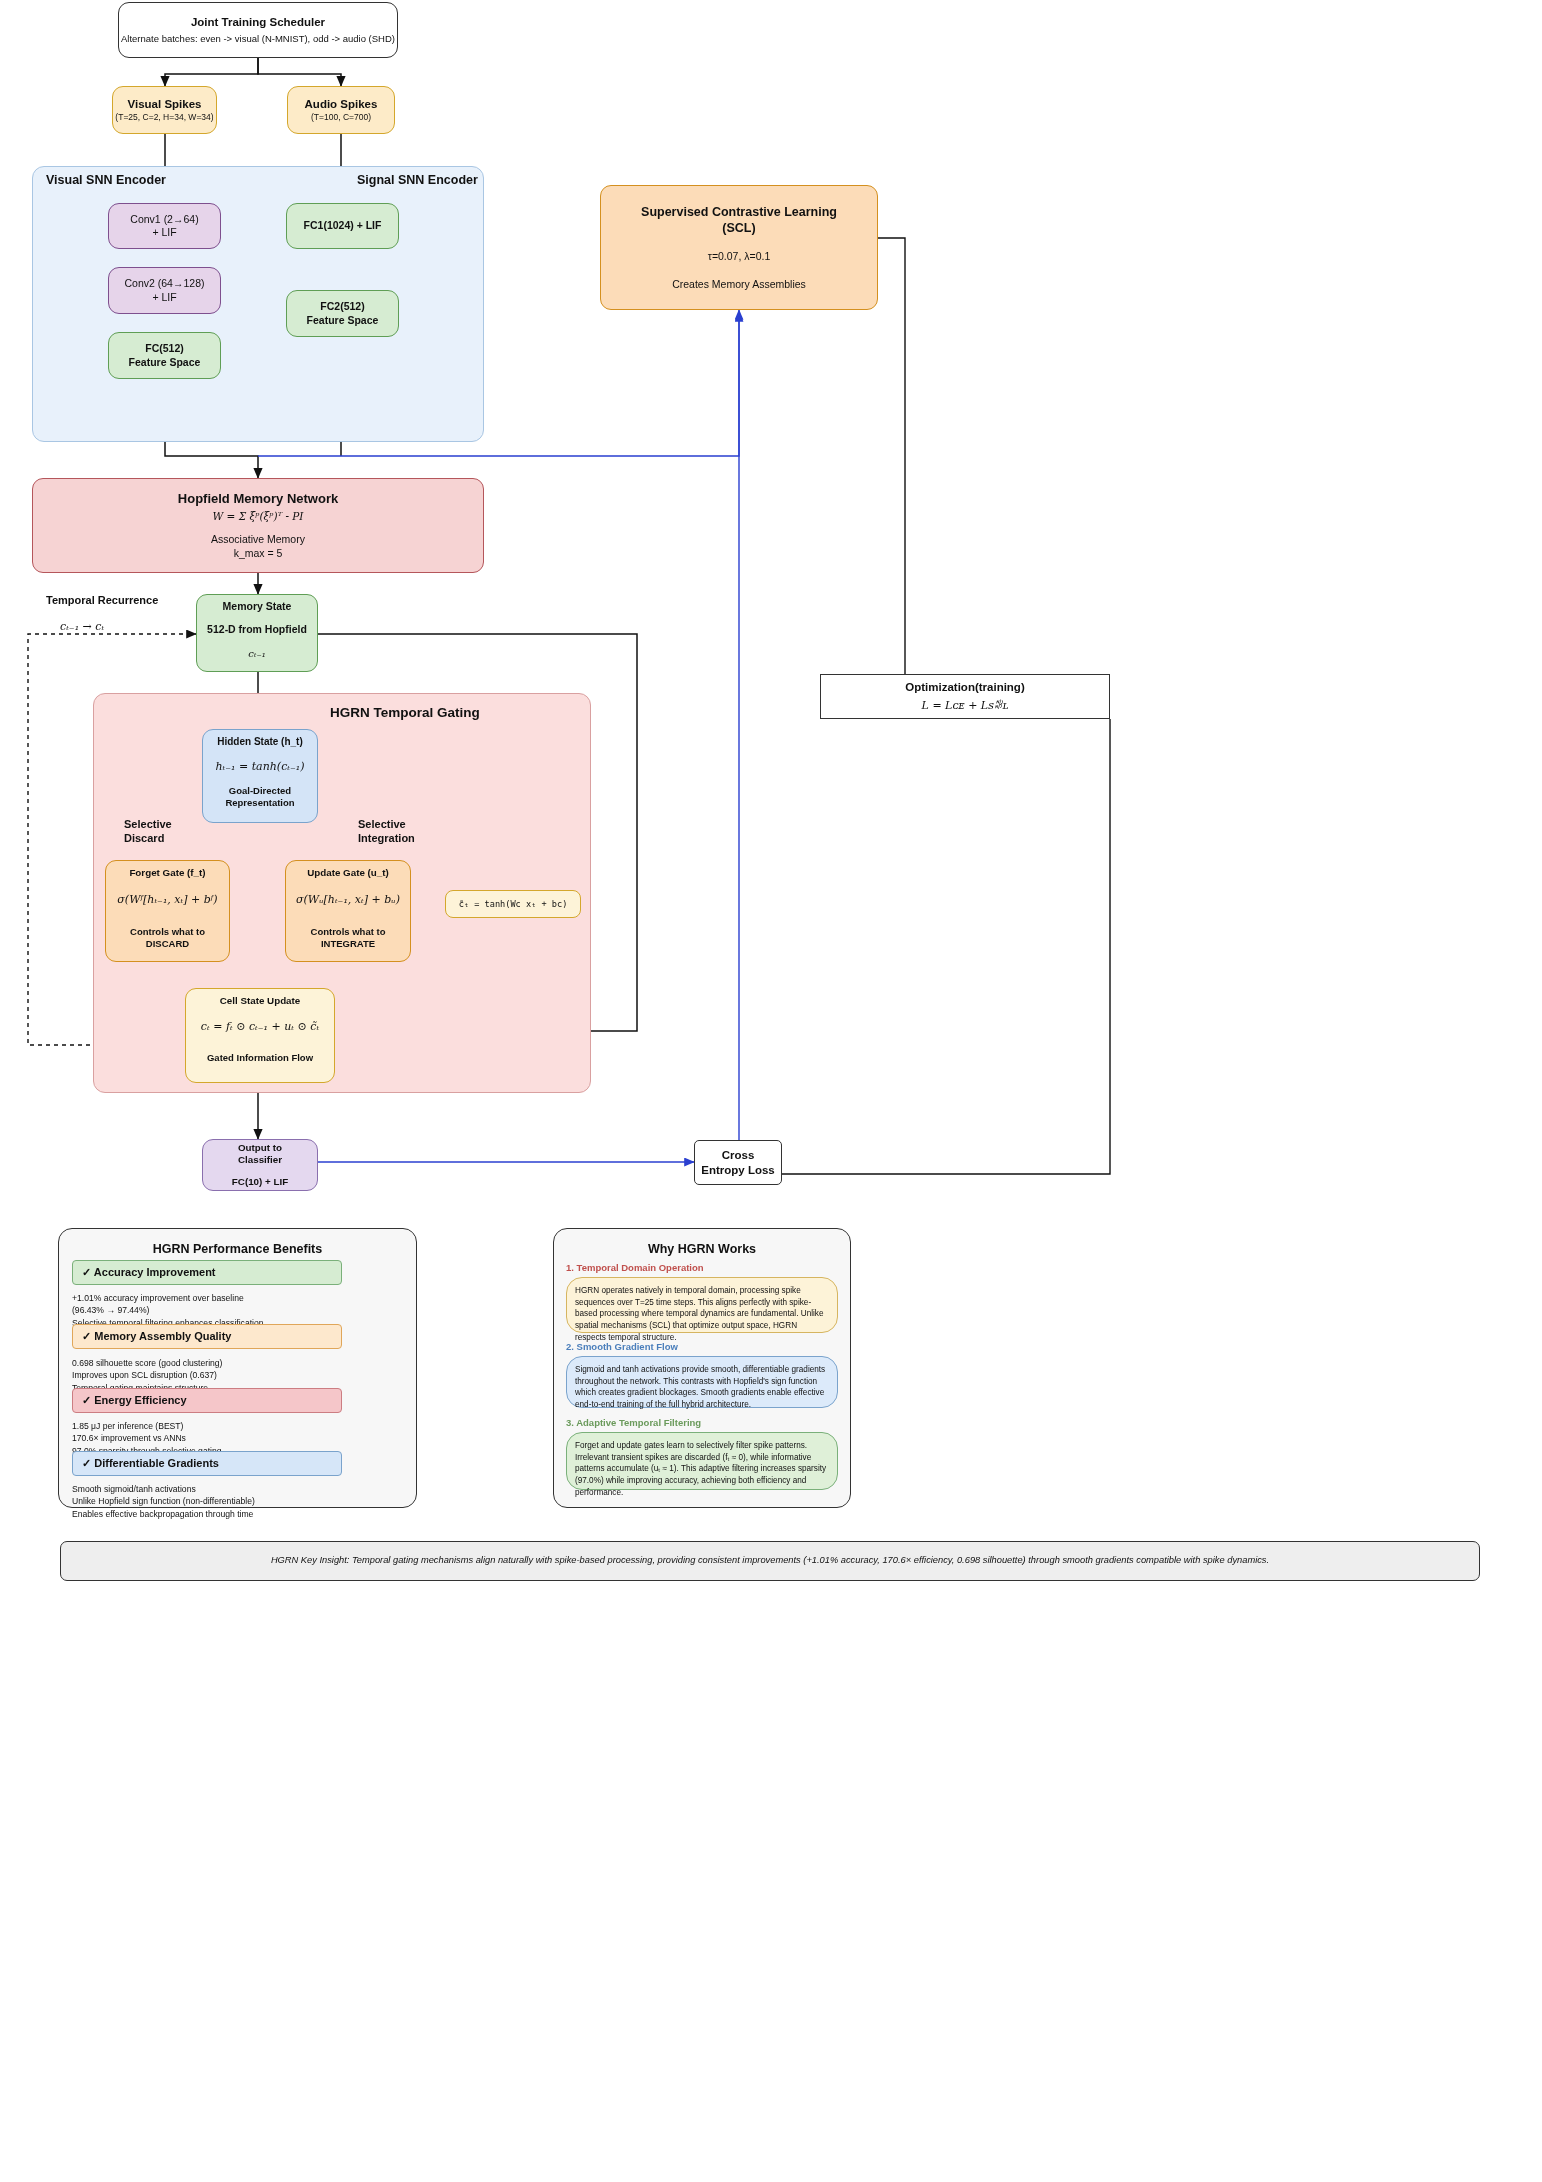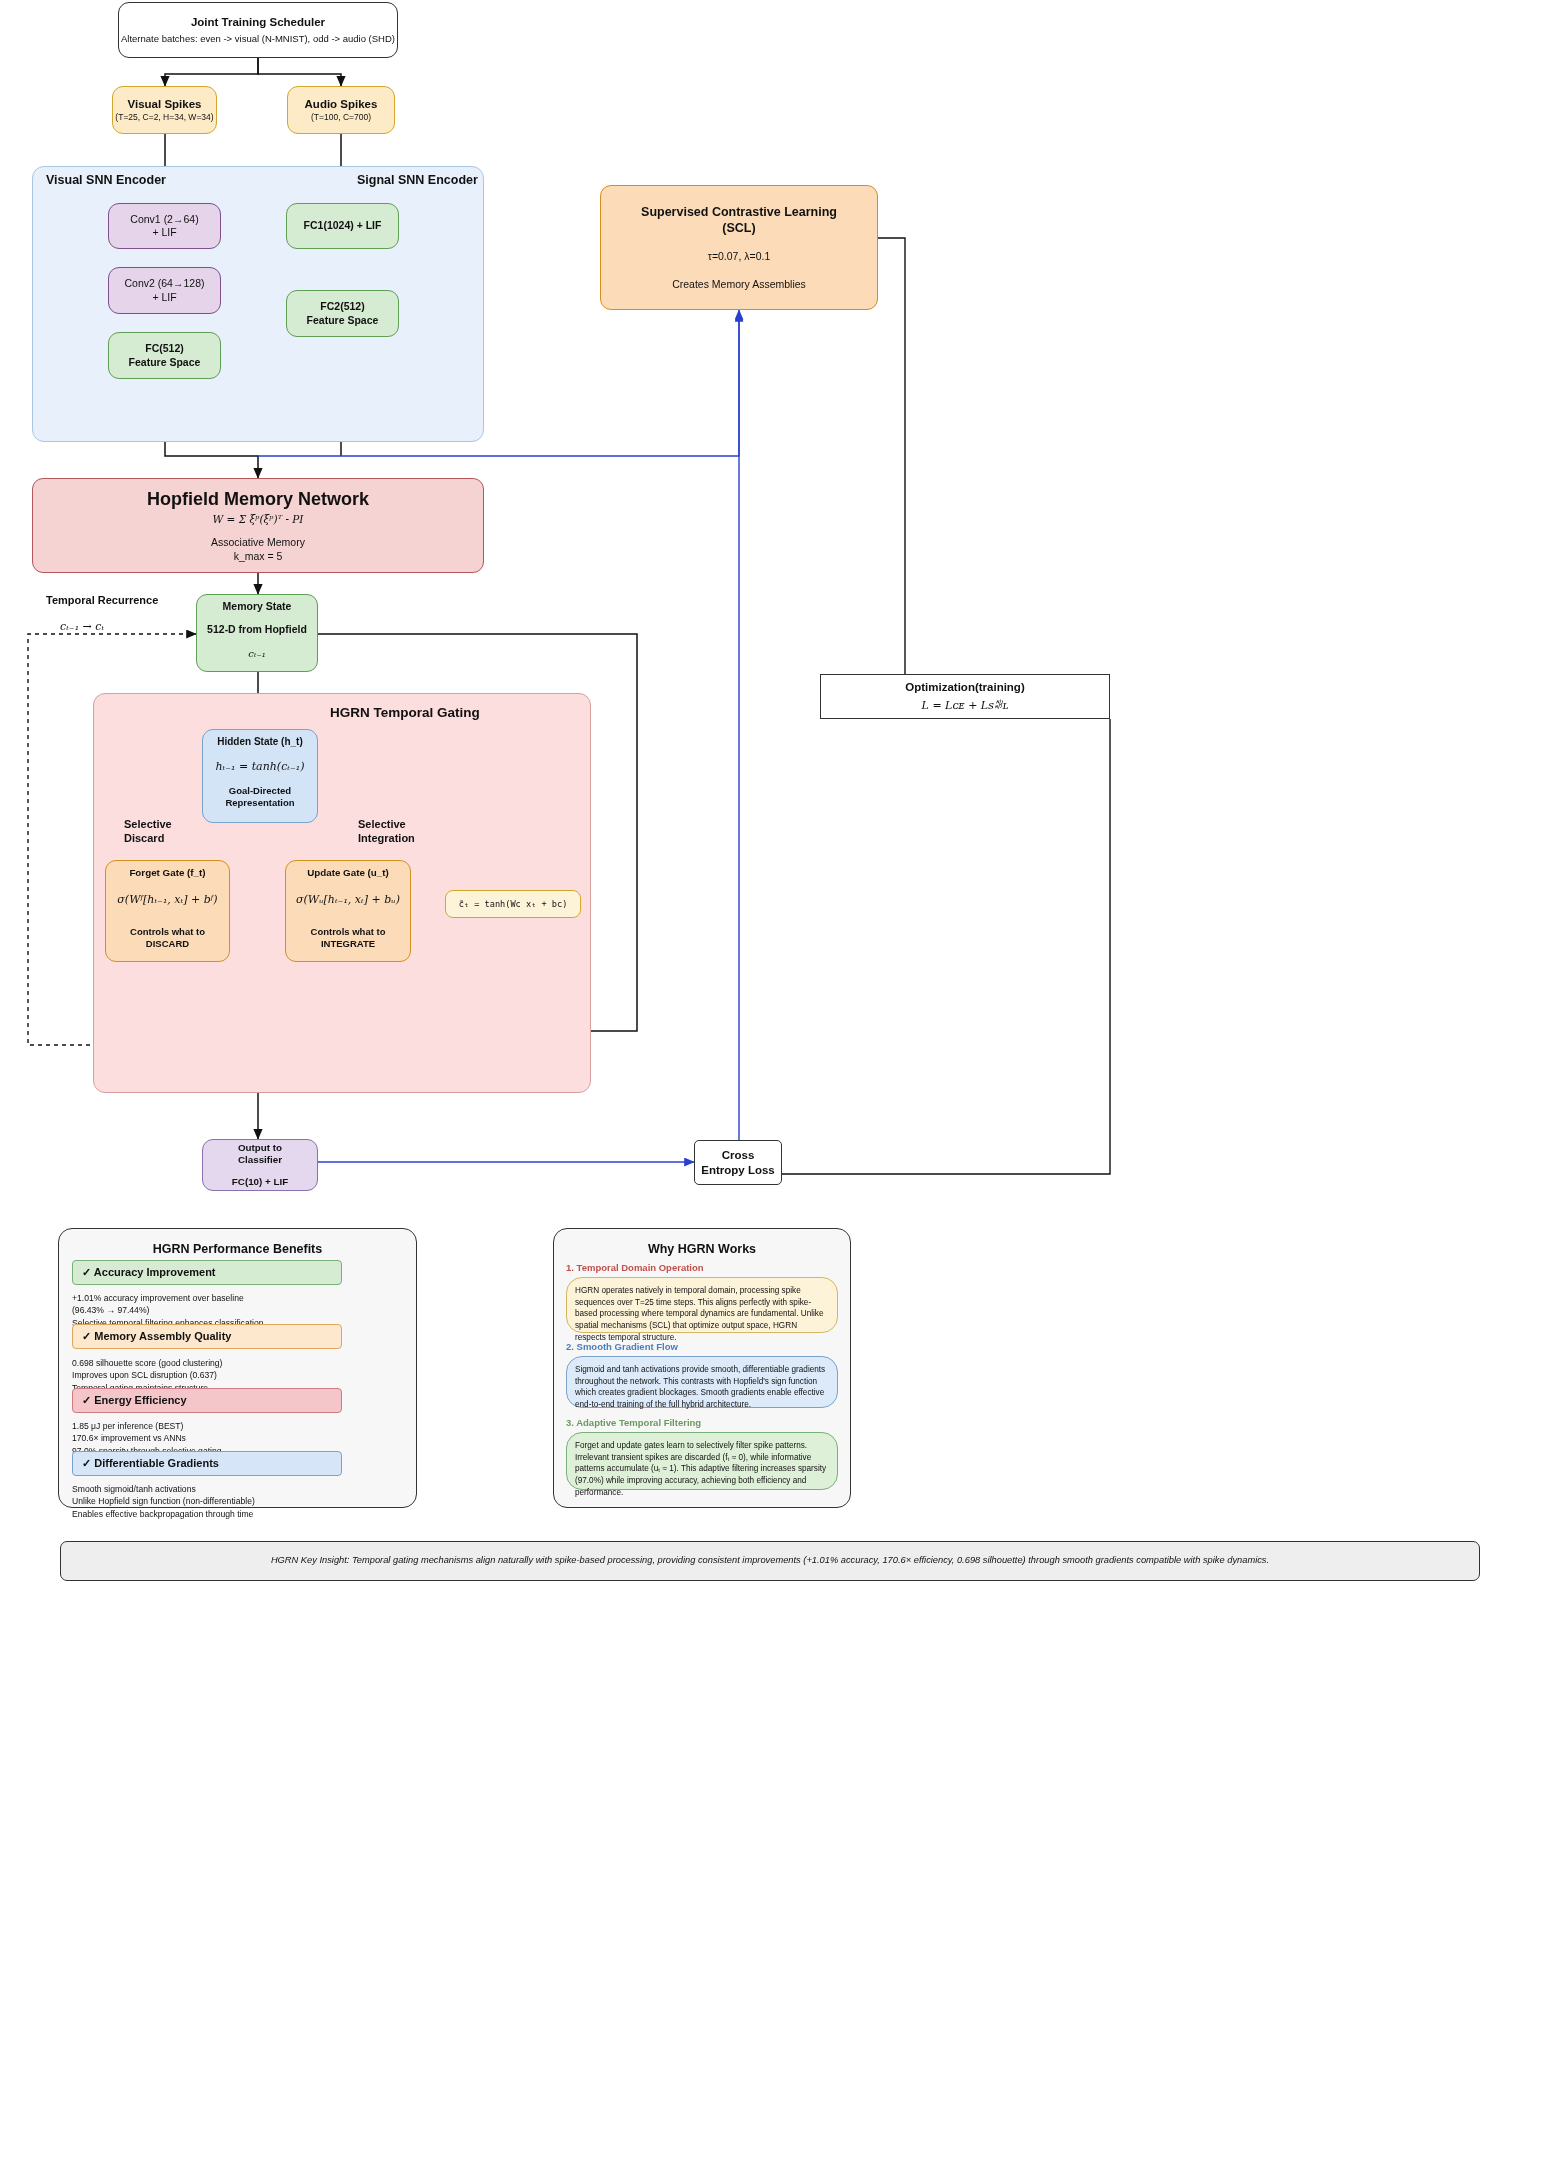--- a/index.html
+++ b/index.html
@@ -152,21 +152,21 @@
 Feature Space</div>
 
   <div class="node r10" style="left:600px;top:185px;width:278px;height:125px;background:#fcdcb8;border-color:#d4901f;">
     <div class="ttl" style="font-size:12.5px;white-space:pre-line;">Supervised Contrastive Learning
 (SCL)</div>
     <div class="sm" style="margin-top:14px;">τ=0.07, λ=0.1</div>
     <div class="sm" style="margin-top:14px;">Creates Memory Assemblies</div>
   </div>
 
   <div class="node r10" style="left:32px;top:478px;width:452px;height:95px;background:#f6d3d3;border-color:#b5565b;">
-    <div class="ttl" style="font-size:18px;">Hopfield Memory Network</div>
+    <div class="ttl" style="font-size:13px;">Hopfield Memory Network</div>
     <div class="math sm" style="margin-top:2px;text-align:center;">W = Σ ξᵖ(ξᵖ)ᵀ - PI</div>
     <div class="sm" style="margin-top:10px;white-space:pre-line;">Associative Memory
 k_max = 5</div>
   </div>
 
   <div class="lbl" style="left:46px;top:594px;">Temporal Recurrence</div>
   <div class="math" style="position:absolute;left:60px;top:620px;font-size:11px;">cₜ₋₁ → cₜ</div>
 
   <div class="node r10" style="left:196px;top:594px;width:122px;height:78px;background:#d6ecd2;border-color:#5f9e55;justify-content:flex-start;padding-top:5px;">
     <div class="ttl" style="font-size:10.5px;">Memory State</div>
@@ -198,20 +198,25 @@
 
   <div class="node r10" style="left:285px;top:860px;width:126px;height:102px;background:#fcdcb8;border-color:#d4901f;justify-content:flex-start;padding-top:6px;">
     <div class="ttl" style="font-size:9.8px;">Update Gate (u_t)</div>
     <div class="math" style="margin-top:13px;font-size:11px;">σ(Wᵤ[hₜ₋₁, xₜ] + bᵤ)</div>
     <div class="ttl" style="margin-top:19px;font-size:9.5px;white-space:pre-line;">Controls what to
 INTEGRATE</div>
   </div>
 
   <div class="node r6 mono" style="left:445px;top:890px;width:136px;height:28px;background:#fdf3d8;border-color:#d4a72c;font-size:8.6px;border-radius:8px;">c̃ₜ = tanh(Wc xₜ + bc)</div>
 
+  <div class="node r10" style="left:185px;top:988px;width:150px;height:95px;background:#fdf3d8;border-color:#d4a72c;justify-content:flex-start;padding-top:6px;">
+    <div class="ttl" style="font-size:9.8px;">Cell State Update</div>
+    <div class="math" style="margin-top:12px;font-size:11px;">cₜ = fₜ ⊙ cₜ₋₁ + uₜ ⊙ c̃ₜ</div>
+    <div class="ttl" style="margin-top:18px;font-size:9.5px;">Gated Information Flow</div>
+  </div>
 
   <div class="node r10" style="left:202px;top:1139px;width:116px;height:52px;background:#e4d8ef;border-color:#8a6fae;text-align:right;">
     <div class="ttl" style="font-size:9.8px;white-space:pre-line;">Output to
 Classifier</div>
     <div class="ttl" style="margin-top:9px;font-size:9.8px;">FC(10) + LIF</div>
   </div>
 
   <div class="node r6" style="left:694px;top:1140px;width:88px;height:45px;background:#ffffff;border-color:#333;">
     <div class="ttl" style="font-size:11.5px;white-space:pre-line;">Cross
 Entropy Loss</div>

